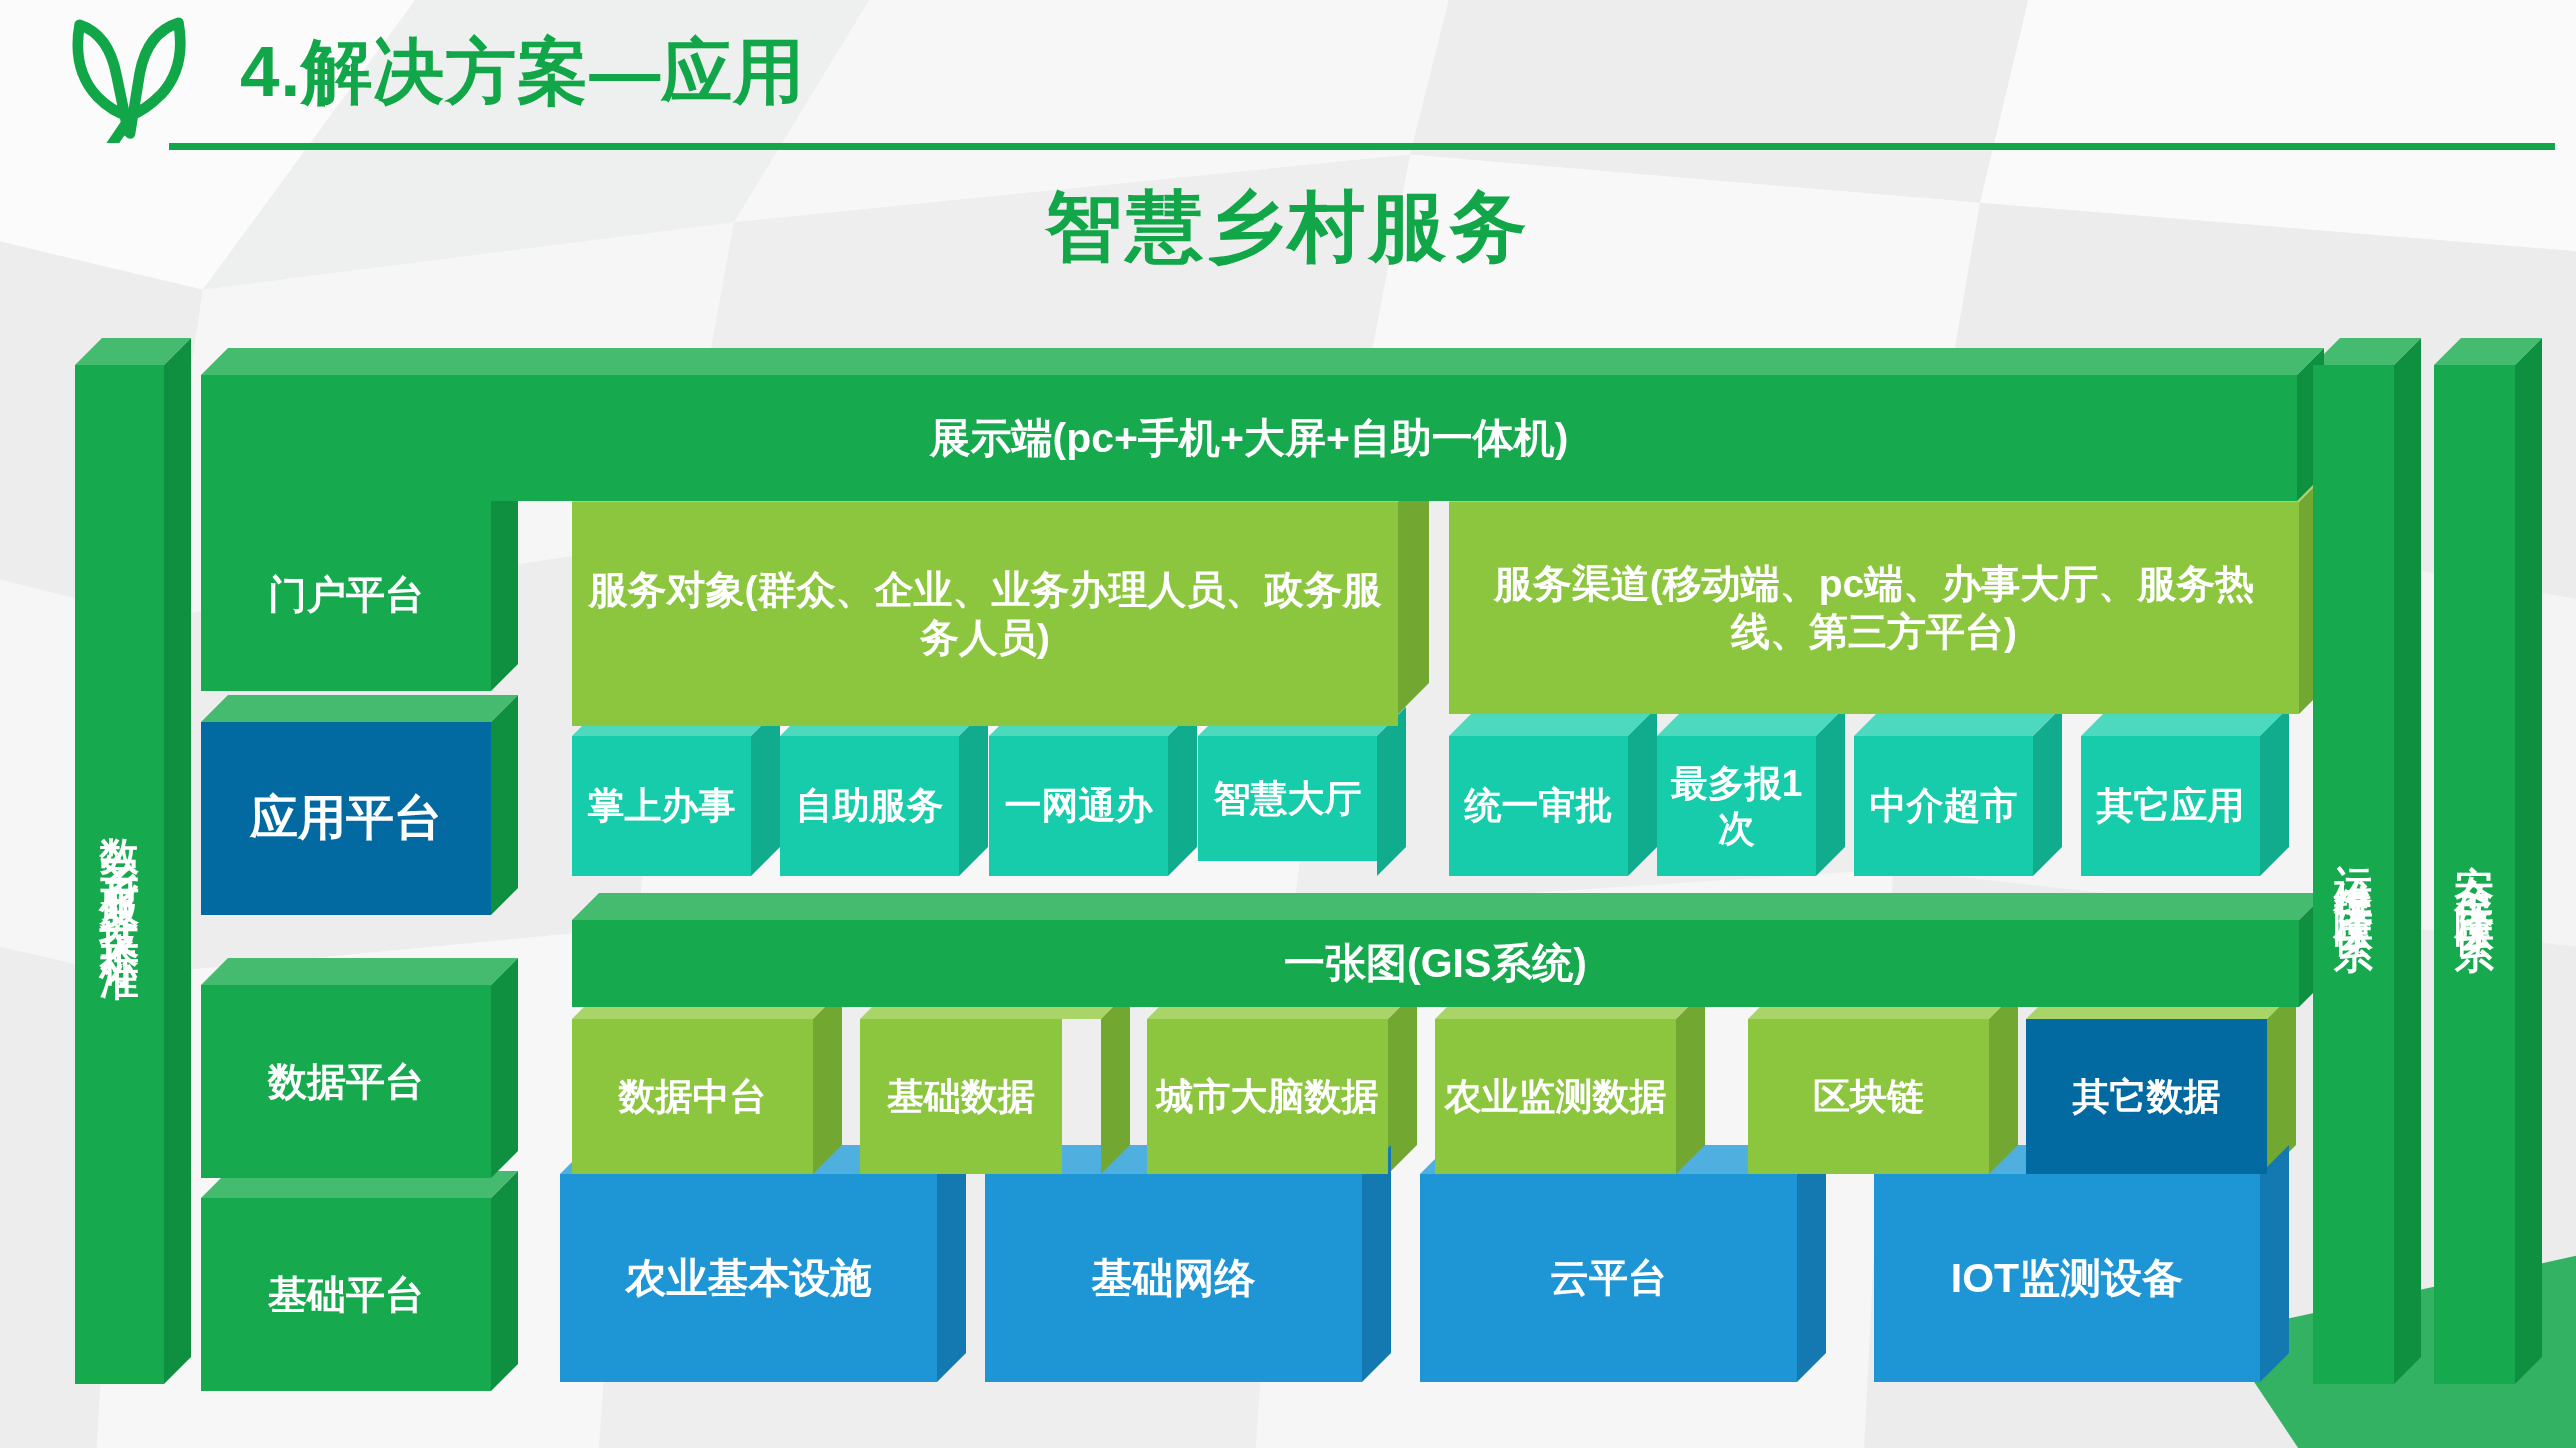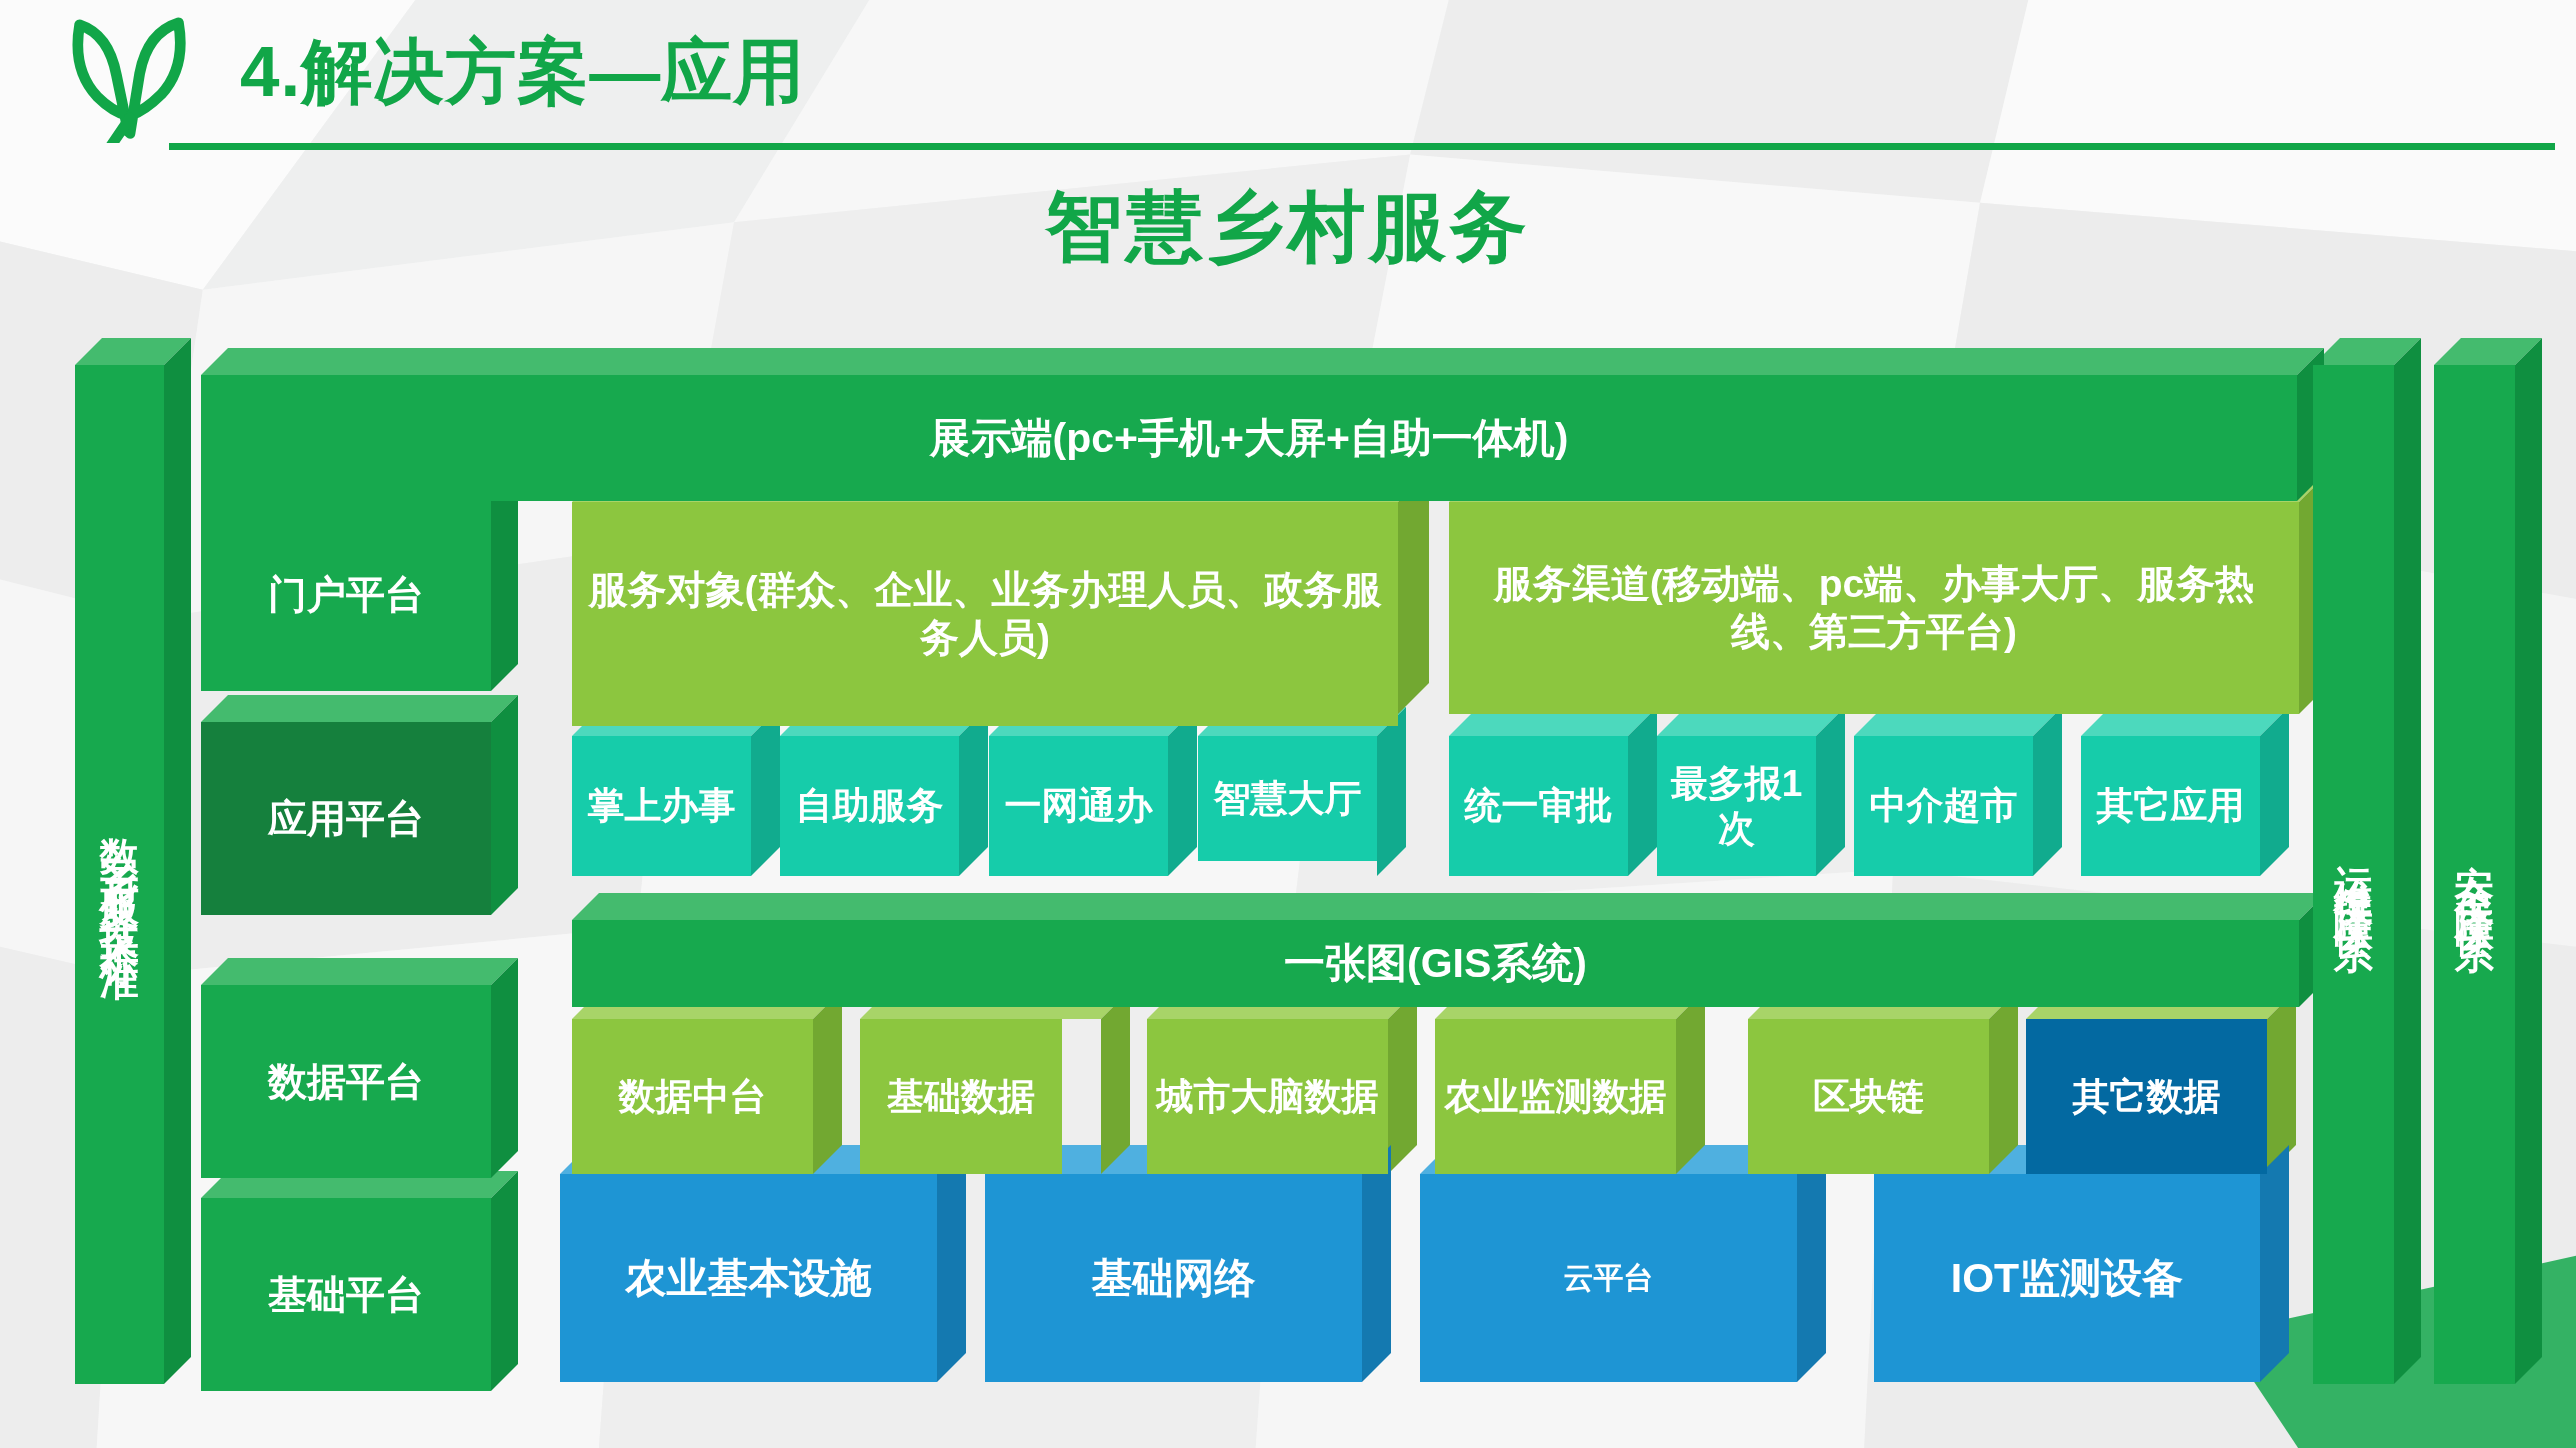--- a/index.html
+++ b/index.html
@@ -114,21 +114,21 @@
       <div class="face" style="background: rgb(23, 169, 78); font-size: 41px;">展示端(pc+手机+大屏+自助一体机)</div>
     </div>
     <div class="box" style="left: 201px; top: 498px; width: 290px; height: 193px;">
       <div class="top" style="left: 0px; top: -27px; width: 317px; height: 27px; background: rgb(68, 187, 110); clip-path: polygon(27px 0px, 100% 0px, 290px 100%, 0px 100%);"></div>
       <div class="side" style="left: 290px; top: -27px; width: 27px; height: 220px; background: rgb(15, 143, 64); clip-path: polygon(0px 27px, 100% 0px, 100% 193px, 0px 100%);"></div>
       <div class="face" style="background: rgb(23, 169, 78); font-size: 39px;">门户平台</div>
     </div>
     <div class="box" style="left: 201px; top: 722px; width: 290px; height: 193px;">
       <div class="top" style="left: 0px; top: -27px; width: 317px; height: 27px; background: rgb(68, 187, 110); clip-path: polygon(27px 0px, 100% 0px, 290px 100%, 0px 100%);"></div>
       <div class="side" style="left: 290px; top: -27px; width: 27px; height: 220px; background: rgb(15, 143, 64); clip-path: polygon(0px 27px, 100% 0px, 100% 193px, 0px 100%);"></div>
-      <div class="face" style="background: #15803d; font-size: 39px;">应用平台</div>
+      <div class="face" style="background: #0369a1; font-size: 48px;">应用平台</div>
     </div>
     <div class="box" style="left: 201px; top: 985px; width: 290px; height: 193px;">
       <div class="top" style="left: 0px; top: -27px; width: 317px; height: 27px; background: rgb(68, 187, 110); clip-path: polygon(27px 0px, 100% 0px, 290px 100%, 0px 100%);"></div>
       <div class="side" style="left: 290px; top: -27px; width: 27px; height: 220px; background: rgb(15, 143, 64); clip-path: polygon(0px 27px, 100% 0px, 100% 193px, 0px 100%);"></div>
       <div class="face" style="background: rgb(23, 169, 78); font-size: 39px;">数据平台</div>
     </div>
     <div class="box" style="left: 201px; top: 1198px; width: 290px; height: 193px;">
       <div class="top" style="left: 0px; top: -27px; width: 317px; height: 27px; background: rgb(68, 187, 110); clip-path: polygon(27px 0px, 100% 0px, 290px 100%, 0px 100%);"></div>
       <div class="side" style="left: 290px; top: -27px; width: 27px; height: 220px; background: rgb(15, 143, 64); clip-path: polygon(0px 27px, 100% 0px, 100% 193px, 0px 100%);"></div>
       <div class="face" style="background: rgb(23, 169, 78); font-size: 39px;">基础平台</div>
@@ -224,21 +224,21 @@
       <div class="face" style="background: rgb(30, 149, 212); font-size: 41px;">农业基本设施</div>
     </div>
     <div class="box" style="left: 985px; top: 1174px; width: 377px; height: 208px;">
       <div class="top" style="left: 0px; top: -29px; width: 406px; height: 29px; background: rgb(79, 176, 224); clip-path: polygon(29px 0px, 100% 0px, 377px 100%, 0px 100%);"></div>
       <div class="side" style="left: 377px; top: -29px; width: 29px; height: 237px; background: rgb(20, 121, 176); clip-path: polygon(0px 29px, 100% 0px, 100% 208px, 0px 100%);"></div>
       <div class="face" style="background: rgb(30, 149, 212); font-size: 41px;">基础网络</div>
     </div>
     <div class="box" style="left: 1420px; top: 1174px; width: 377px; height: 208px;">
       <div class="top" style="left: 0px; top: -29px; width: 406px; height: 29px; background: rgb(79, 176, 224); clip-path: polygon(29px 0px, 100% 0px, 377px 100%, 0px 100%);"></div>
       <div class="side" style="left: 377px; top: -29px; width: 29px; height: 237px; background: rgb(20, 121, 176); clip-path: polygon(0px 29px, 100% 0px, 100% 208px, 0px 100%);"></div>
-      <div class="face" style="background: rgb(30, 149, 212); font-size: 30px;">云平台</div>
+      <div class="face" style="background: rgb(30, 149, 212); font-size: 39px;">云平台</div>
     </div>
     <div class="box" style="left: 1874px; top: 1174px; width: 386px; height: 208px;">
       <div class="top" style="left: 0px; top: -29px; width: 415px; height: 29px; background: rgb(79, 176, 224); clip-path: polygon(29px 0px, 100% 0px, 386px 100%, 0px 100%);"></div>
       <div class="side" style="left: 386px; top: -29px; width: 29px; height: 237px; background: rgb(20, 121, 176); clip-path: polygon(0px 29px, 100% 0px, 100% 208px, 0px 100%);"></div>
       <div class="face" style="background: rgb(30, 149, 212); font-size: 41px;">IOT监测设备</div>
     </div>
   </div>
 
 
 </body></html>

